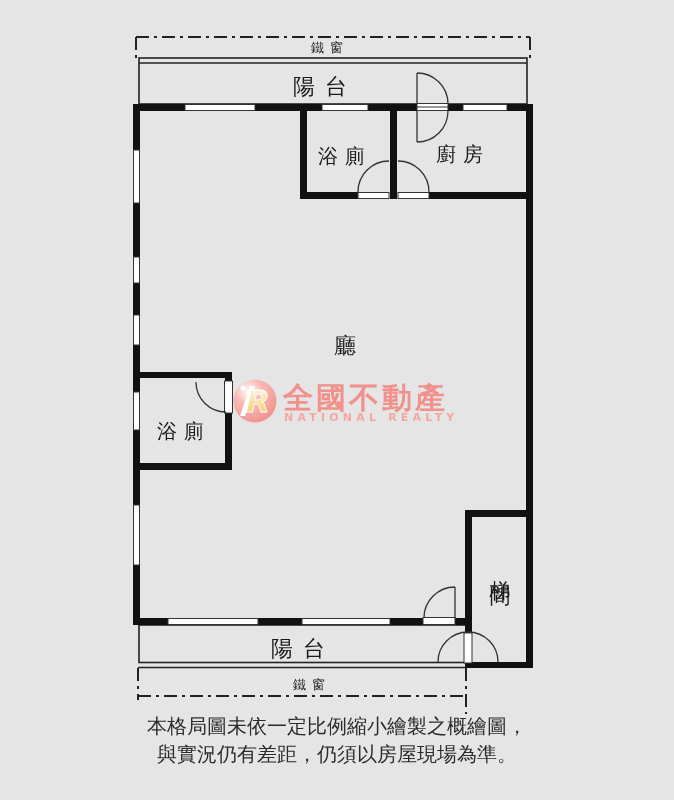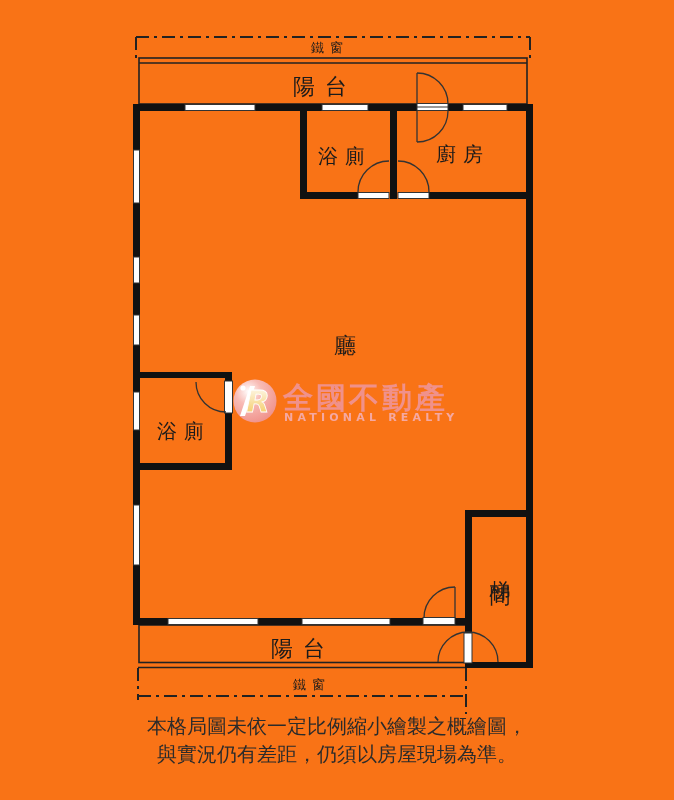--- a/index.html
+++ b/index.html
@@ -1,16 +1,16 @@
 <!DOCTYPE html>
 <html><head>
 <meta charset="utf-8">
 <style>
   html,body{margin:0;padding:0;background:#fff;}
-  #page{position:relative;width:674px;height:800px;background:#f97316;outline:1px solid #e9e9e9;overflow:hidden;
+  #page{position:relative;width:674px;height:800px;background:#e5e5e5;outline:1px solid #e9e9e9;overflow:hidden;
         font-family:"Liberation Sans",sans-serif;}
   svg{display:block}
   .room-label{font-family:"DejaVu Serif",serif;fill:#1b1b1b;}
   .iron-label{font-family:"DejaVu Serif",serif;fill:#1b1b1b;}
   .caption-line{font-family:"DejaVu Sans",sans-serif;fill:#2b2b2b;}
   .wm-zh{font-family:"DejaVu Sans",sans-serif;font-weight:bold;}
   .wm-en{font-family:"DejaVu Sans",sans-serif;font-weight:bold;}
   .stair-label{writing-mode:vertical-rl;text-orientation:upright;}
 </style>
 </head>

